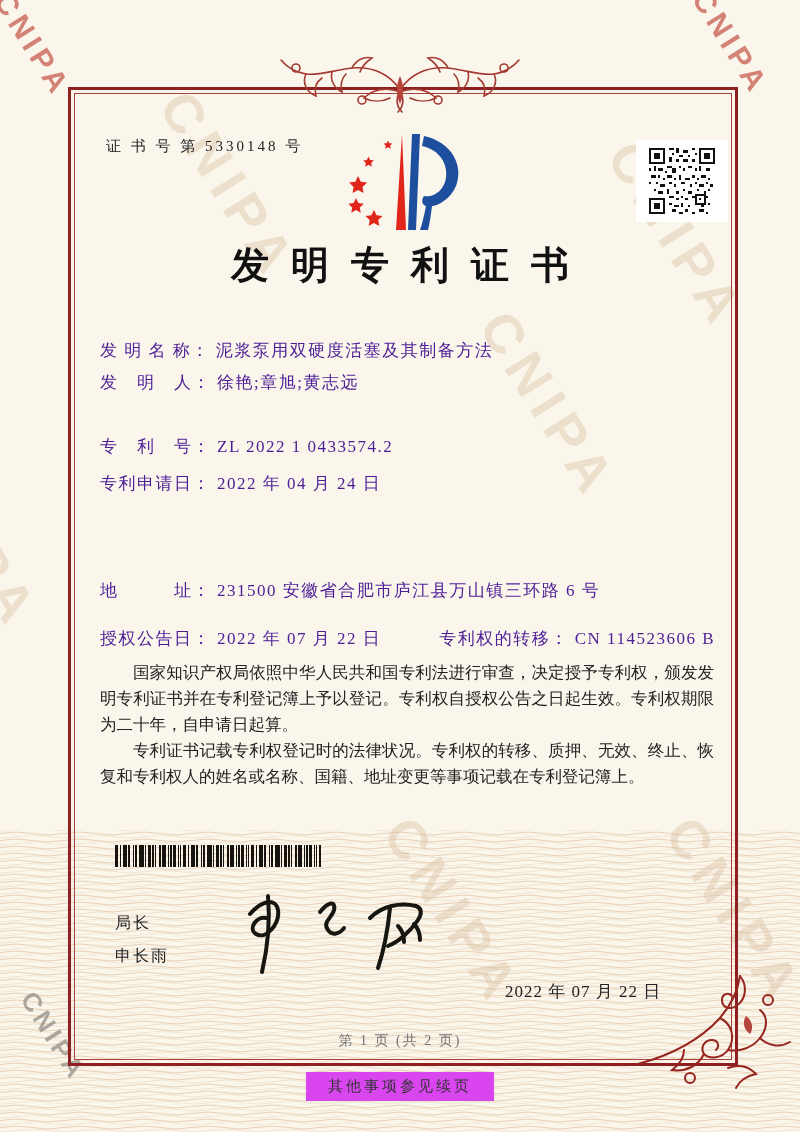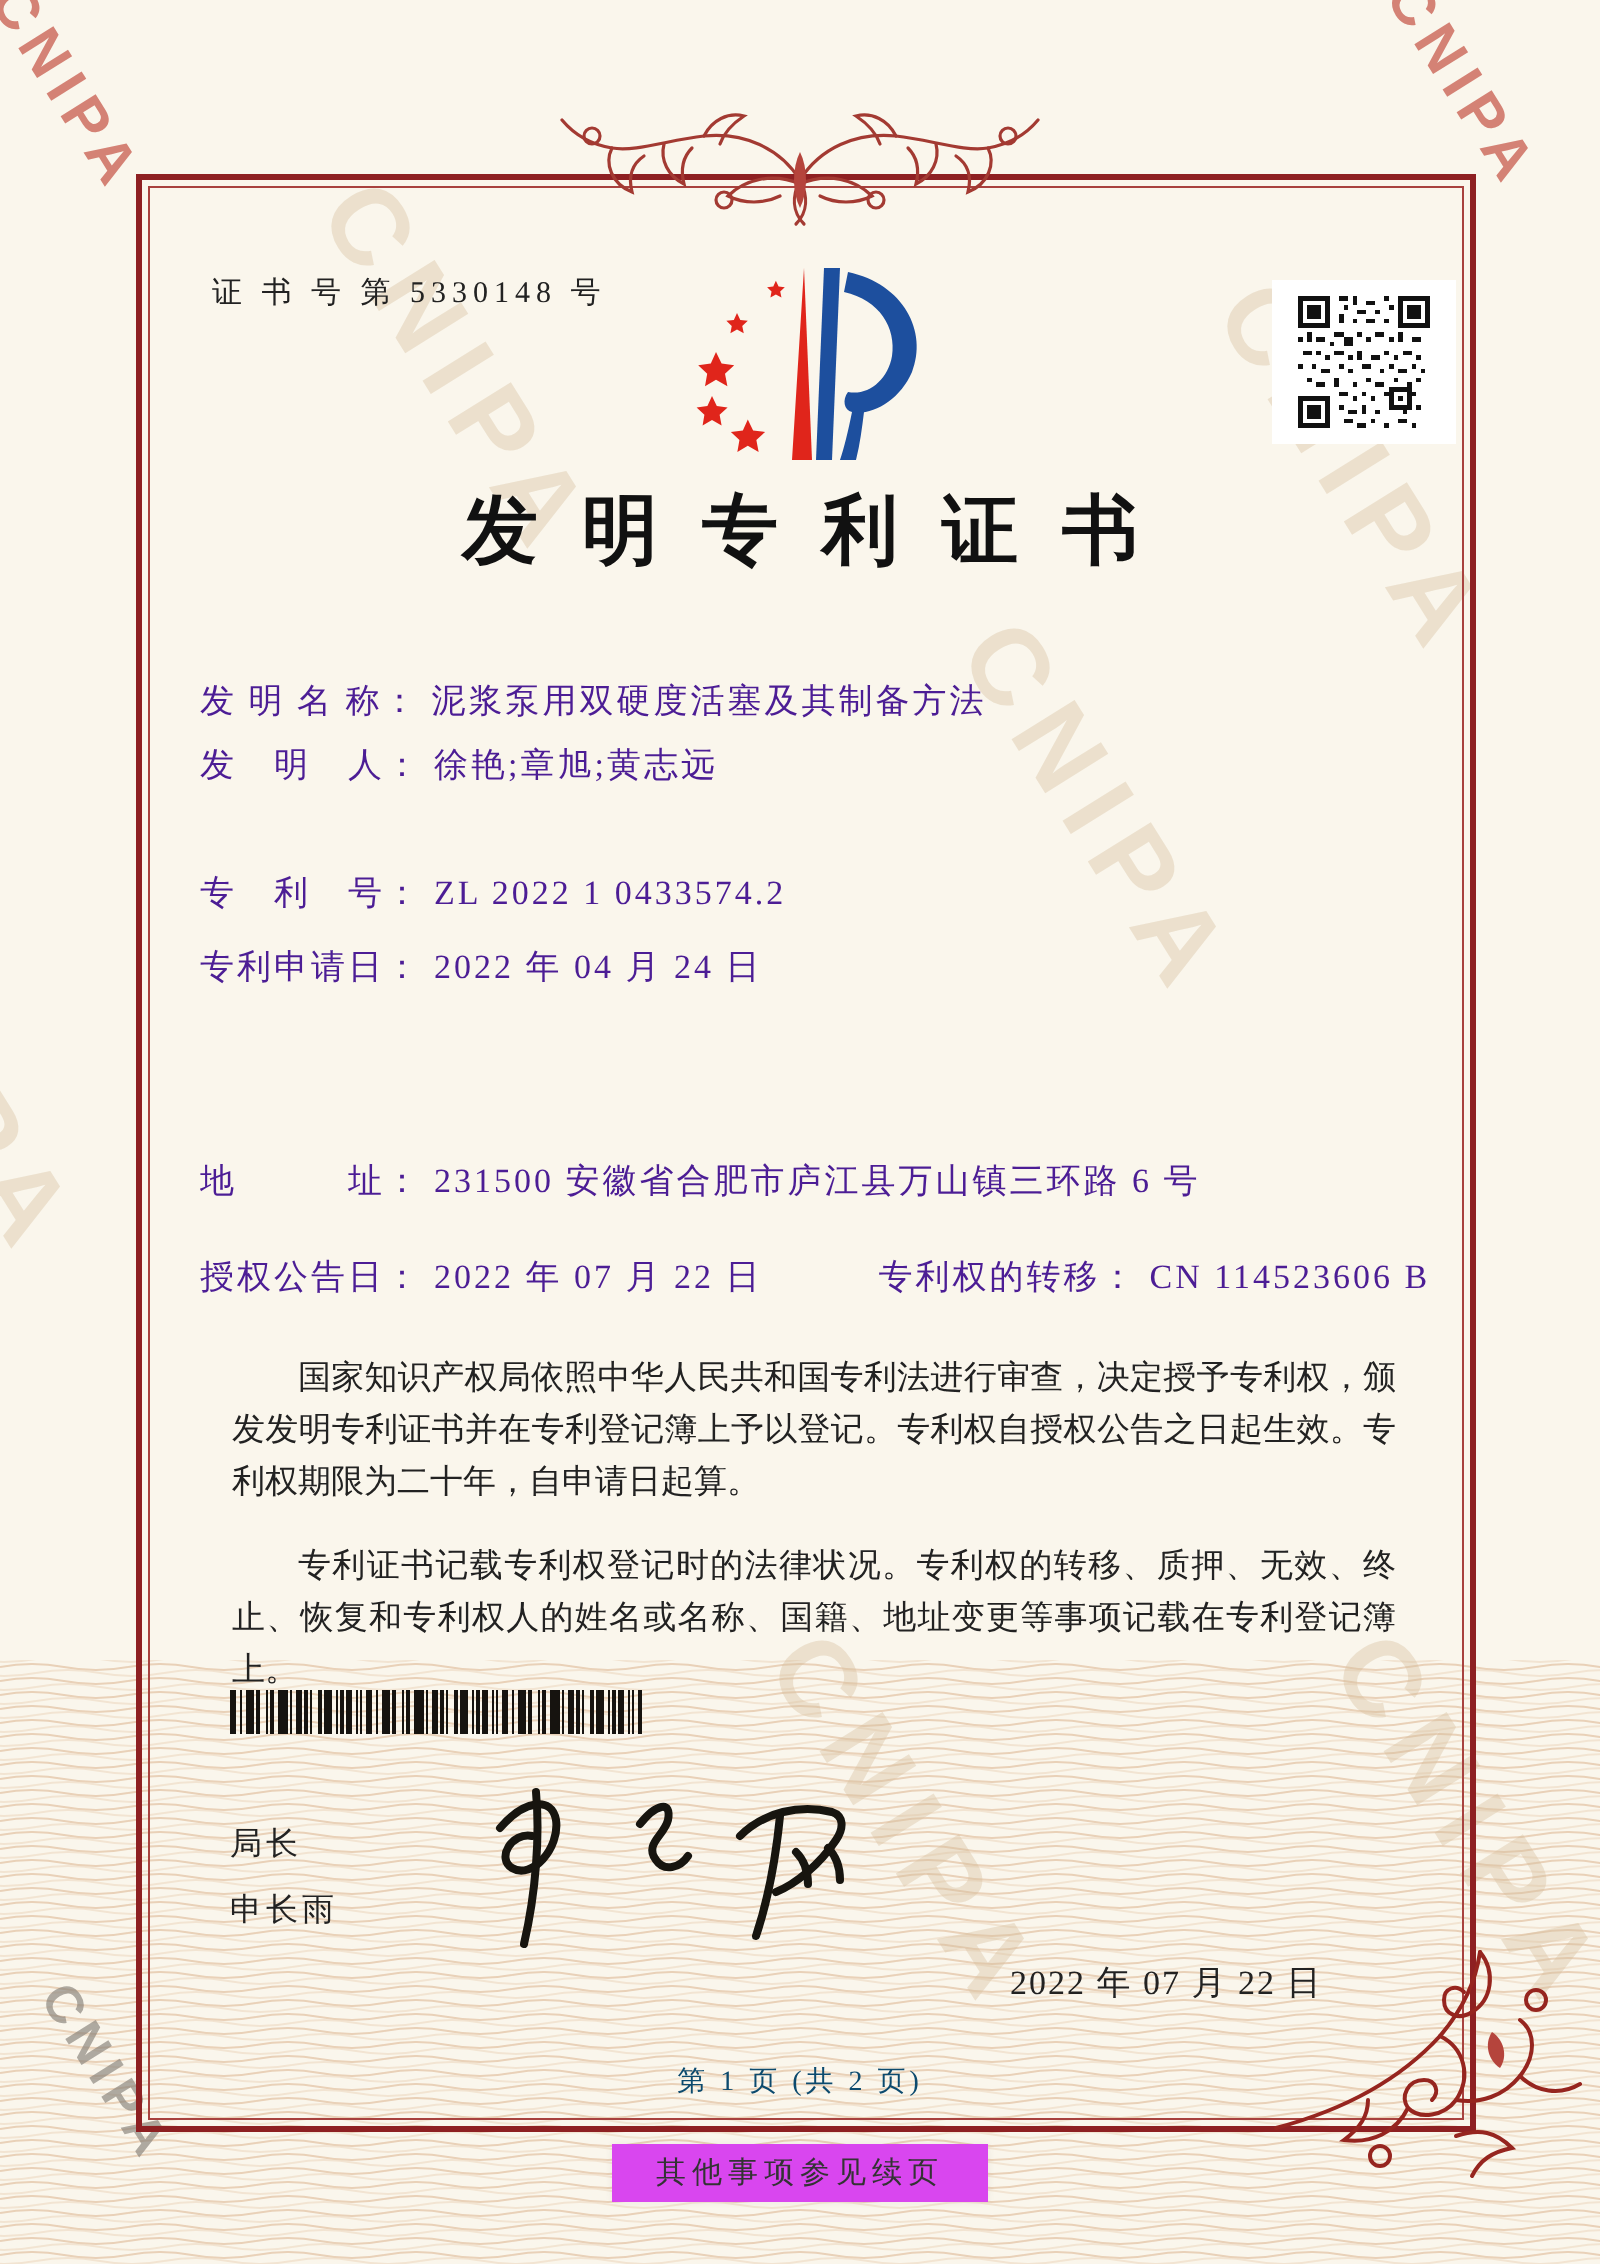--- a/index.html
+++ b/index.html
@@ -26,30 +26,30 @@
           display:flex;align-items:center;justify-content:center;}
   .title{position:absolute;left:0;top:240px;width:100%;text-align:center;
          font-size:38px;font-weight:bold;letter-spacing:22px;text-indent:22px;color:#111;}
   
   .row{position:absolute;left:100px;font-size:17px;letter-spacing:1.5px;white-space:nowrap;color:#4c1d95;}
   .row .lbl{margin-right:6px;}
   .pair2{margin-left:58px;}
   
   .paras{position:absolute;left:100px;width:614px;top:660px;font-size:16.5px;line-height:26px;
          color:#222;text-align:justify;}
-  .paras p{margin:16px;text-indent:2em;}
+  .paras p{margin:0;text-indent:2em;}
   
   .barcode{position:absolute;left:115px;top:845px;}
   
   .sig-labels{position:absolute;left:115px;top:906px;font-family:"Liberation Sans","DejaVu Sans",sans-serif;
               font-size:16px;color:#222;line-height:33px;letter-spacing:2px;}
   .sig-script{position:absolute;left:232px;top:884px;}
   .issue-date{position:absolute;left:505px;top:980px;font-size:17px;letter-spacing:1px;color:#222;}
   .page-num{position:absolute;left:0;top:1032px;width:100%;text-align:center;font-size:14px;
-            letter-spacing:2px;color:#0c4a6e;}
+            letter-spacing:2px;color:#737373;}
   .footer-note{position:absolute;left:50%;transform:translateX(-50%);top:1072px;background:#d946ef;
                padding:5px 22px;font-size:15px;letter-spacing:3px;color:#333;box-shadow:0 0 4px rgba(0,0,0,.06);}
   
   .orn-top{position:absolute;left:278px;top:46px;}
   .orn-br{position:absolute;left:628px;top:972px;}
 </style>
 </head>
 <body>
 
 <div class="page">

